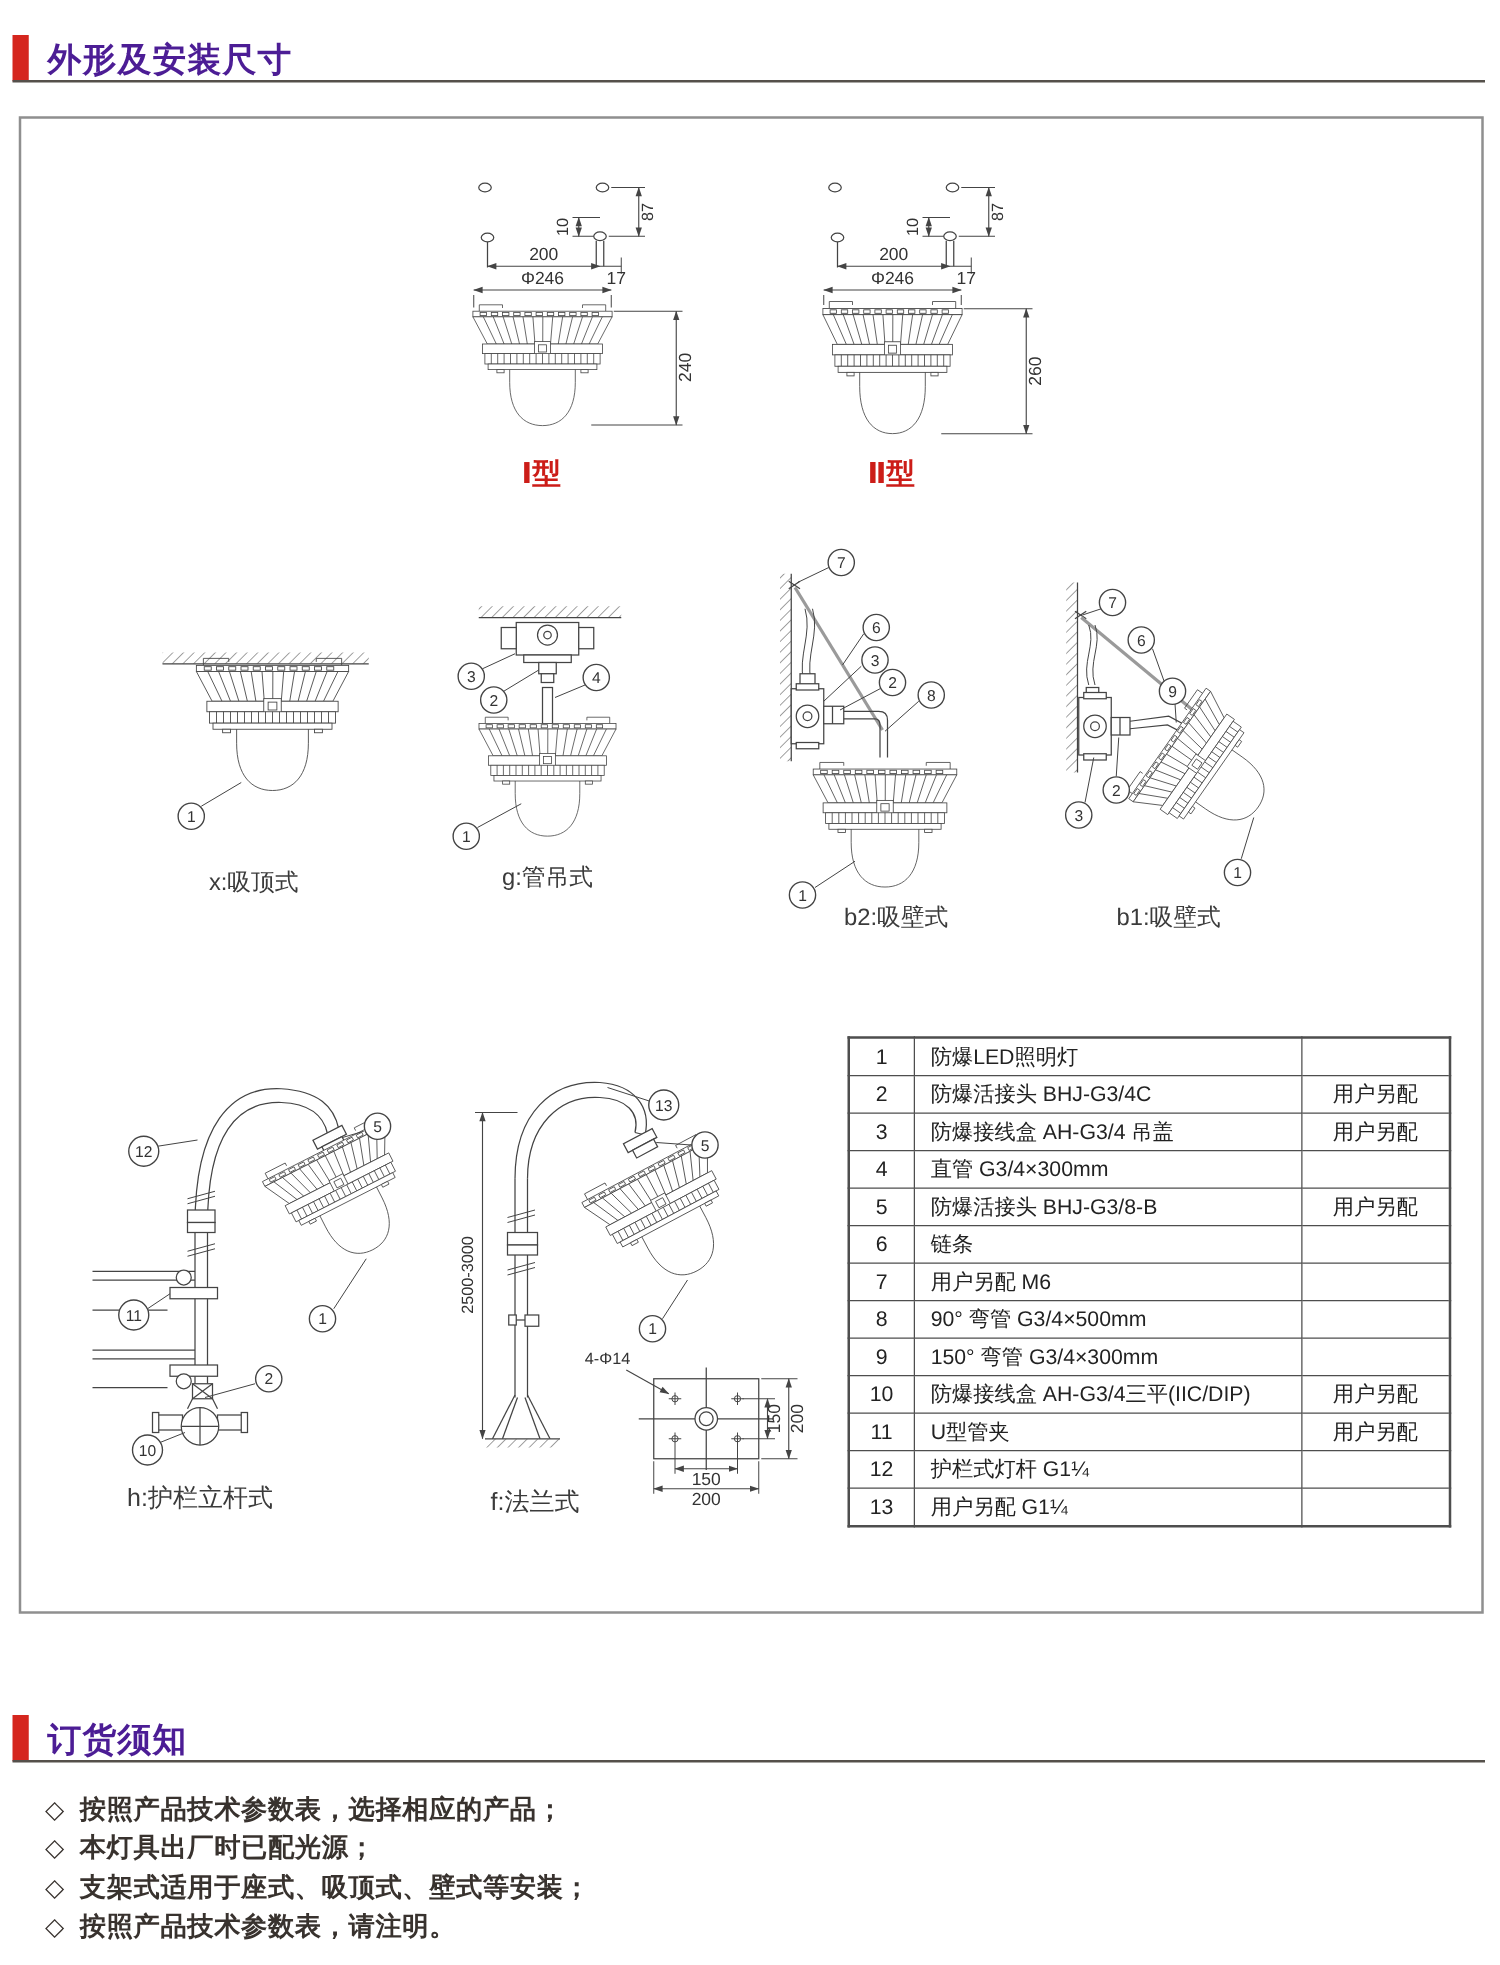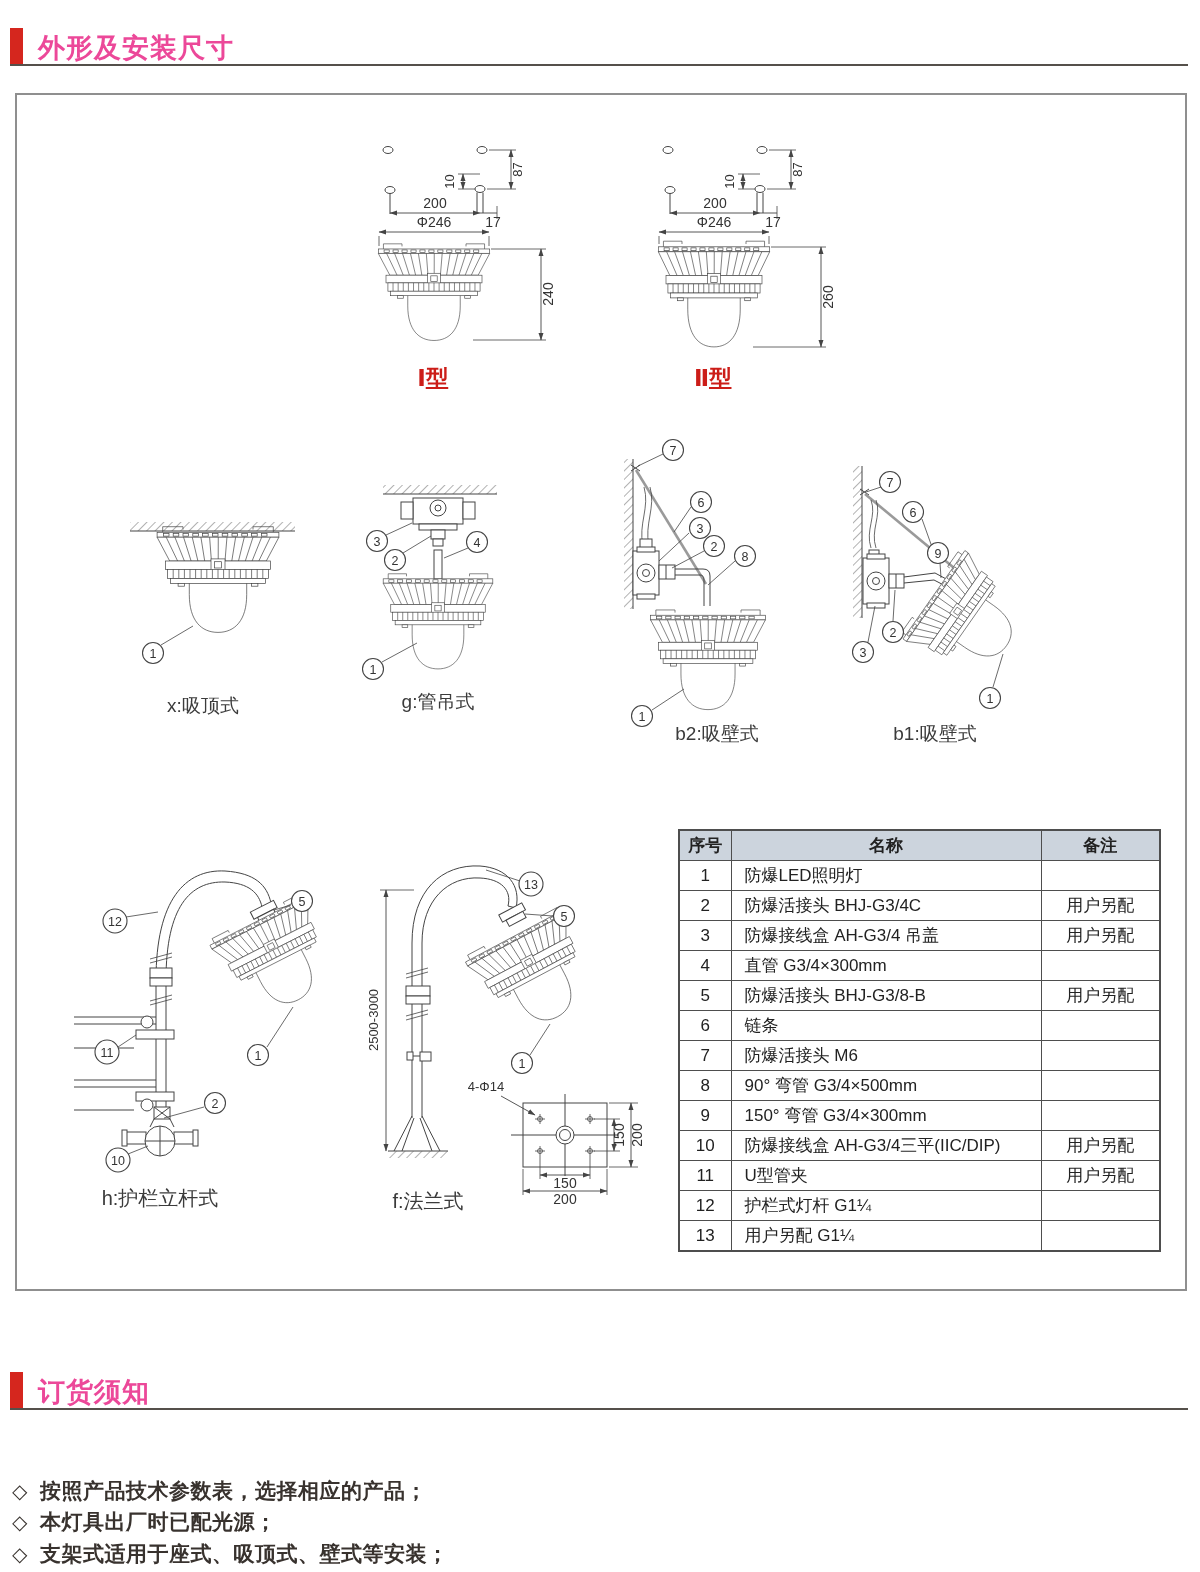--- a/index.html
+++ b/index.html
@@ -1,21 +1,21 @@
 <!DOCTYPE html>
 <html><head>
 <meta charset="utf-8">
 <style>
   html,body{margin:0;padding:0;}
   body{
     width:1200px;height:1572px;position:relative;background:#ffffff;
     font-family:"Liberation Sans","DejaVu Sans",sans-serif;color:#333;
   }
   .sec-bar{position:absolute;width:13px;height:37px;background:#d5261e;}
-  .sec-title{position:absolute;font-size:27px;font-weight:bold;color:#ec4899;letter-spacing:1px;}
+  .sec-title{position:absolute;font-size:27px;font-weight:bold;color:#4c1d95;letter-spacing:1px;}
   .sec-rule{position:absolute;left:10px;width:1178px;height:2px;background:#55504b;}
   .main-box{position:absolute;left:15px;top:93px;width:1168px;height:1194px;border:2px solid #8f8f8f;background:#fff;}
   .diag{position:absolute;}
   svg text{font-family:"Liberation Sans","DejaVu Sans",sans-serif;}
   .ln{stroke:#444;fill:none;stroke-width:1;}
   .lnw{stroke:#444;fill:#fff;stroke-width:1;}
   .thin{stroke:#444;fill:none;stroke-width:0.8;}
   .dim{stroke:#444;fill:none;stroke-width:0.9;}
   .chain{stroke:#9a9a9a;stroke-width:2.6;fill:none;}
   .dimtxt{fill:#333;font-size:13px;text-anchor:middle;}
@@ -23,21 +23,21 @@
   .co-c{stroke:#444;fill:#fff;stroke-width:1.1;}
   .co-t{fill:#333;font-size:12.5px;text-anchor:middle;}
   .dlabel{fill:#3b3b3b;font-size:19px;text-anchor:middle;}
   .dlabel2{fill:#3b3b3b;font-size:20px;text-anchor:middle;}
   .redlabel{fill:#cc1d18;font-size:23px;font-weight:bold;text-anchor:middle;}
   .parts{position:absolute;left:678px;top:829px;border-collapse:collapse;table-layout:fixed;background:#fff;border:2px solid #4e4e4e;}
   .parts th,.parts td{border:1px solid #4e4e4e;font-size:17px;color:#222;height:29px;padding:0 2px;overflow:hidden;white-space:nowrap;}
   .parts th{background:#ccd4dd;font-weight:bold;}
   .parts td.c{text-align:center;}
   .parts td.l{text-align:left;padding-left:13px;}
-  .note-row{position:absolute;left:12px;font-size:21px;font-weight:bold;color:#38322e;letter-spacing:0.5px;margin-top:44px;}
+  .note-row{position:absolute;left:36px;font-size:21px;font-weight:bold;color:#38322e;letter-spacing:0.5px;}
   .note-row .dia{display:inline-block;margin-right:12px;font-weight:normal;font-size:20px;color:#38322e;}
 </style>
 </head>
 <body>
 
 <svg width="0" height="0" style="position:absolute" aria-hidden="true">
   <defs>
     <marker id="ar" viewBox="0 0 10 8" refX="9" refY="4" markerWidth="9" markerHeight="7" orient="auto-start-reverse">
       <path d="M0,0.8 L9.5,4 L0,7.2 Z" fill="#444"></path>
     </marker>
@@ -552,25 +552,20 @@
   <text class="dlabel2" x="60" y="360">f:法兰式</text>
 </svg>
 
 <table class="parts">
   <colgroup>
       <col style="width:52px">
       <col style="width:310px">
       <col style="width:119px">
     </colgroup>
   <tbody>
-      <tr>
-    <th>序号</th>
-    <th>名称</th>
-    <th>备注</th>
-  </tr>
   <tr>
         <td class="c">1</td>
         <td class="l">防爆LED照明灯</td>
         <td class="c"></td>
       </tr>
   <tr>
         <td class="c">2</td>
         <td class="l">防爆活接头 BHJ-G3/4C</td>
         <td class="c">用户另配</td>
       </tr>
@@ -589,21 +584,21 @@
         <td class="l">防爆活接头 BHJ-G3/8-B</td>
         <td class="c">用户另配</td>
       </tr>
   <tr>
         <td class="c">6</td>
         <td class="l">链条</td>
         <td class="c"></td>
       </tr>
   <tr>
         <td class="c">7</td>
-        <td class="l">防爆活接头 M6</td>
+        <td class="l">用户另配 M6</td>
         <td class="c"></td>
       </tr>
   <tr>
         <td class="c">8</td>
         <td class="l">90° 弯管 G3/4×500mm</td>
         <td class="c"></td>
       </tr>
   <tr>
         <td class="c">9</td>
         <td class="l">150° 弯管 G3/4×300mm</td>

